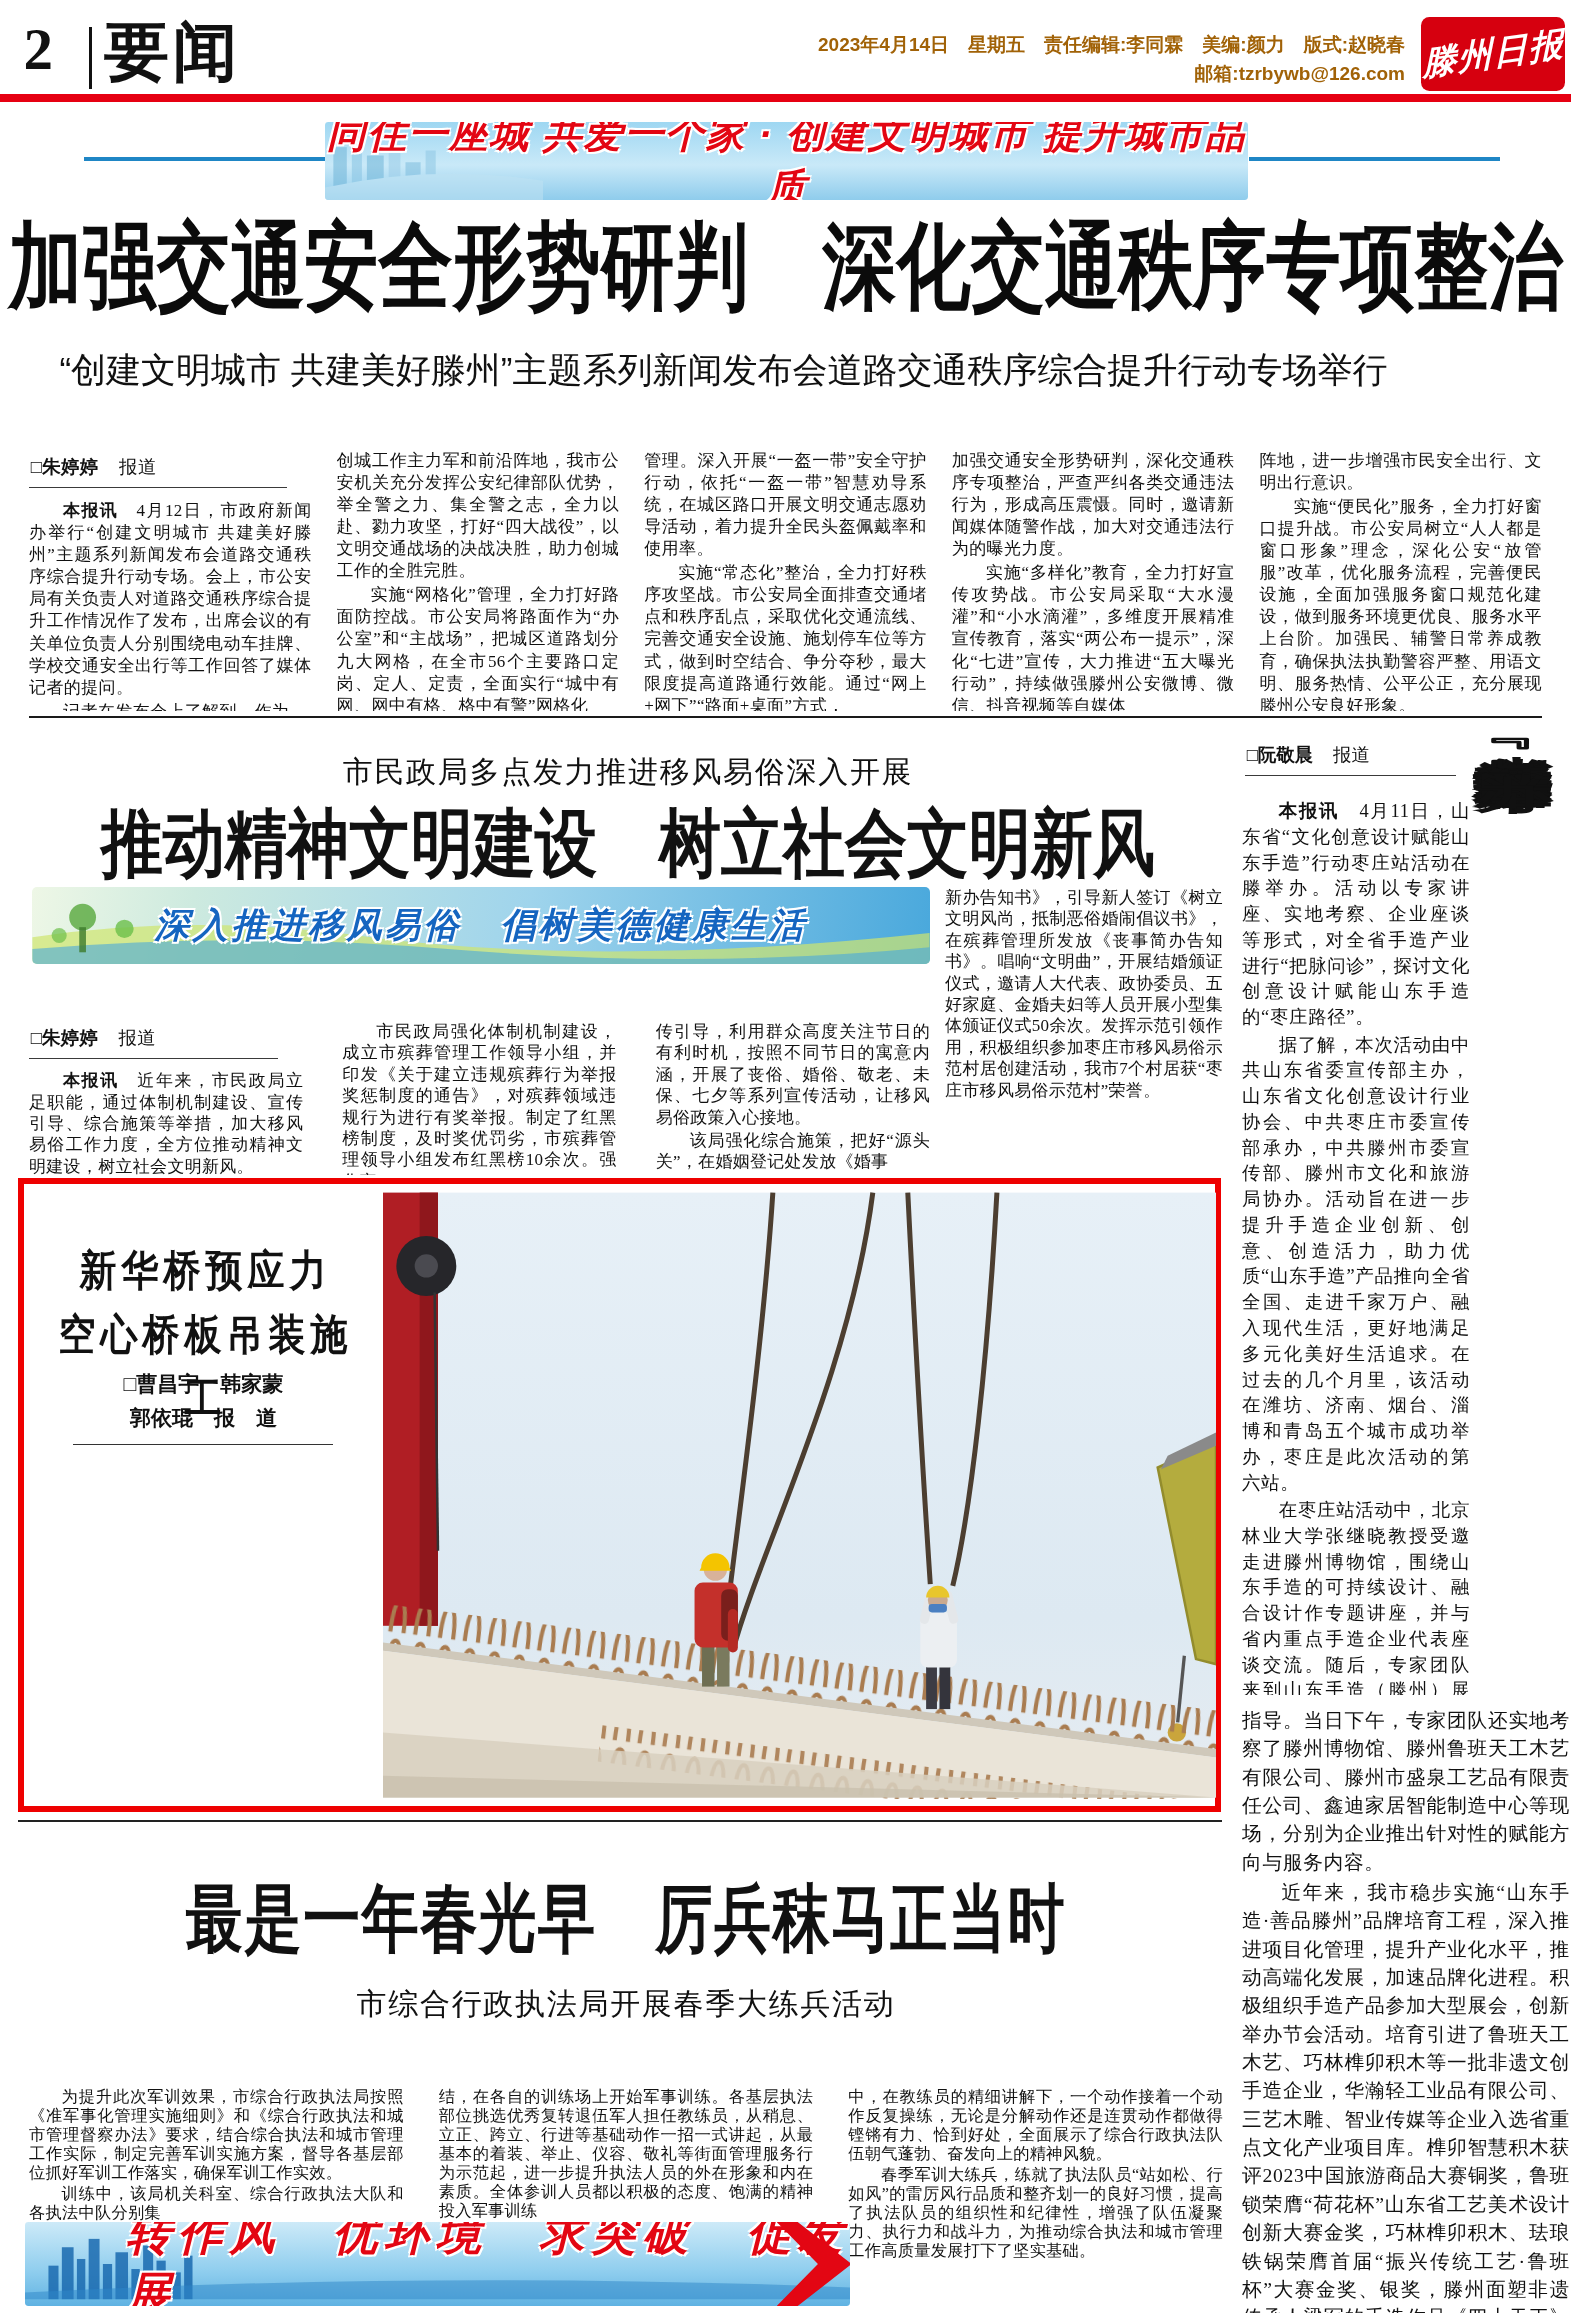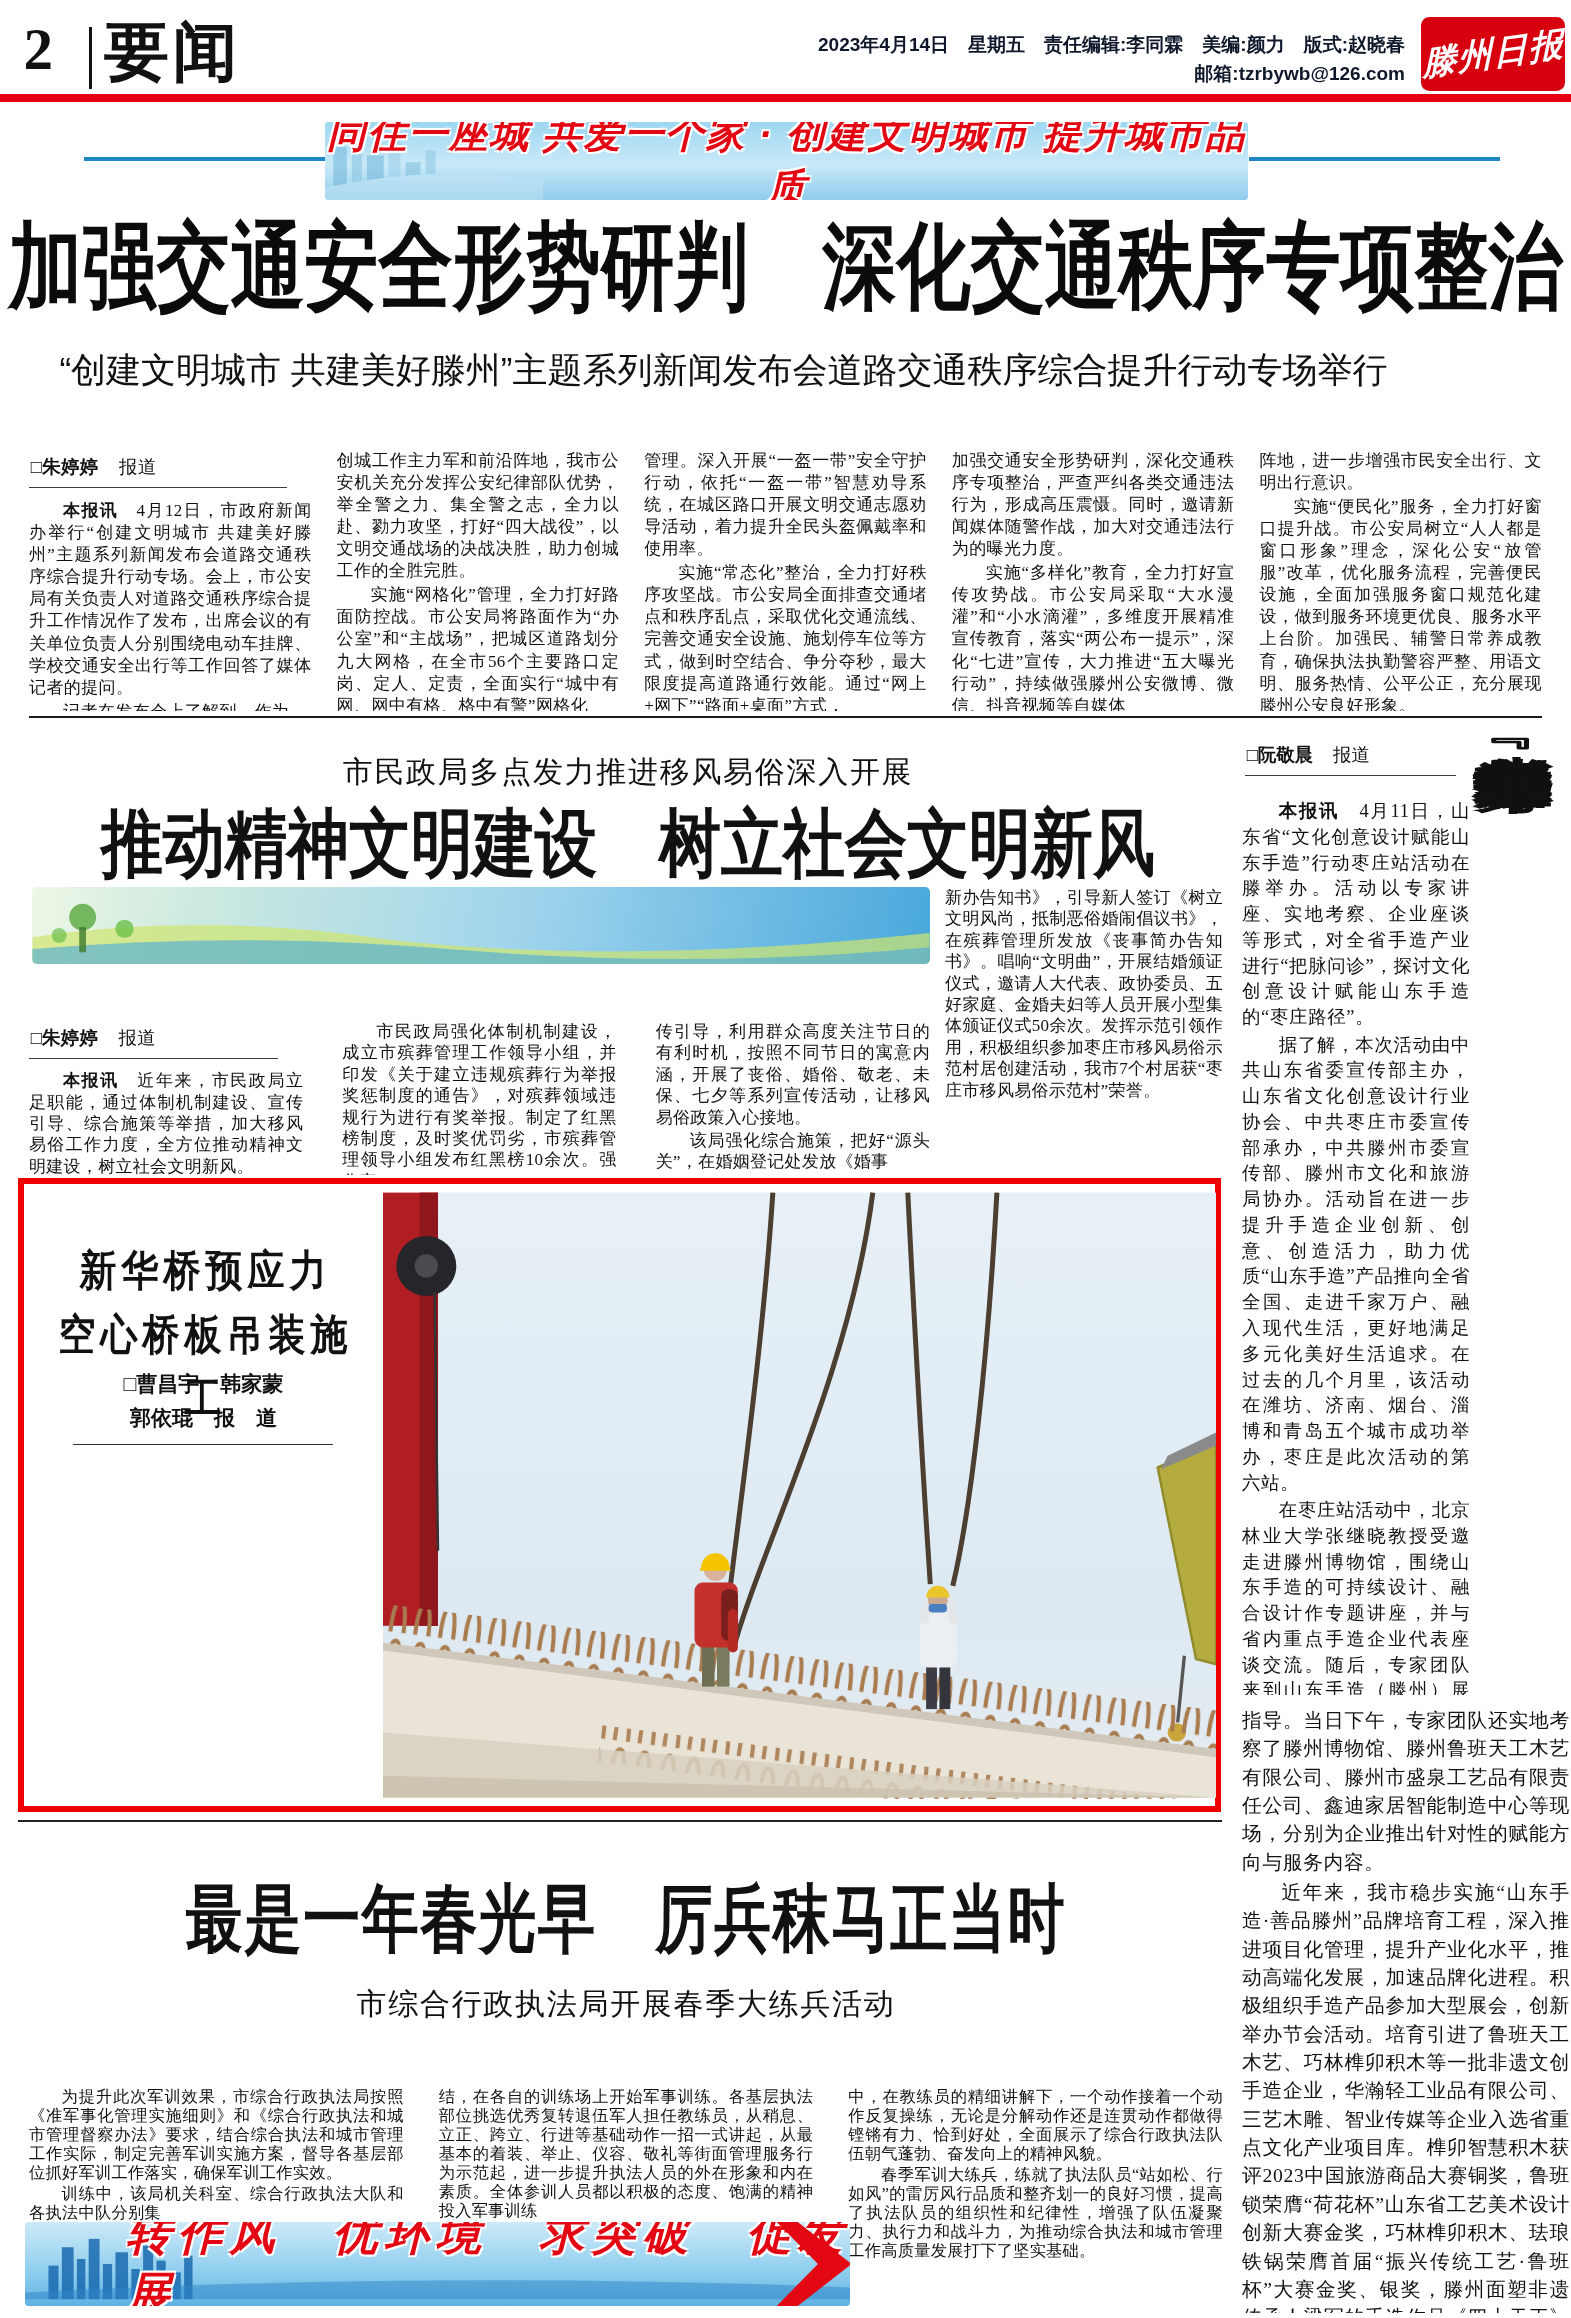--- a/index.html
+++ b/index.html
@@ -14,21 +14,21 @@
   .col{flex:1;overflow:hidden;margin-top:44px;}
   .byline{font-family:"Liberation Sans",sans-serif;font-size:18.4px;padding:5px 0 8.4px 1.7px;
           border-bottom:1.7px solid #3a3a3a;margin:0 25px 11.7px 0;}
   .byline .nm{font-weight:700;}
   .byline .lb{margin-left:15px;}
   
   .pagenum{left:23.5px;top:15px;font-size:59px;font-weight:700;font-family:"Liberation Serif",serif;}
   .hdr-div{left:89px;top:27px;width:2.5px;height:62px;background:#111;}
   .section-title{left:104px;top:8.4px;font-size:65px;font-weight:900;font-family:"Liberation Sans",sans-serif;letter-spacing:3.4px;}
   .dateblock{right:166px;top:30px;text-align:right;font-family:"Liberation Sans",sans-serif;
-             font-size:19px;font-weight:600;line-height:1.55;color:#0f172a;}
+             font-size:19px;font-weight:600;line-height:1.55;color:#a16207;}
   .logo{left:1421px;top:17px;width:144px;height:74px;background:#d6000f;border-radius:8.4px;
         display:flex;align-items:center;justify-content:center;overflow:hidden;}
   .logo span{color:#fff;font-style:italic;font-weight:700;font-size:34px;transform:rotate(-8deg) skewX(-6deg);
              font-family:"Liberation Serif",serif;letter-spacing:1.7px;}
   .red-rule{left:0;top:94px;width:1571px;height:7.5px;background:#e60012;}
   
   .blue-line{top:157px;height:4.2px;background:#1f86c5;}
   .banner1{left:325px;top:122px;width:923px;height:78px;border-radius:3.4px;
            background:linear-gradient(180deg,#9ed7f2 0%,#c9e9f8 55%,#8fccec 100%);
            display:flex;align-items:center;justify-content:center;overflow:hidden;}
@@ -170,20 +170,21 @@
 
   <div class="abs banner2">
     <svg width="898" height="77" viewBox="0 0 1072 92">
       <path d="M0 92 L0 60 Q200 30 420 62 Q700 95 1072 55 L1072 92 Z" fill="#cfe66e" opacity="0.7"></path>
       <path d="M0 92 L0 74 Q260 52 520 76 Q800 98 1072 72 L1072 92 Z" fill="#49a8dc" opacity="0.6"></path>
       <circle cx="60" cy="36" r="16" fill="#58a83c" opacity="0.8"></circle>
       <rect x="56" y="48" width="8" height="30" fill="#3c7a2a" opacity="0.8"></rect>
       <circle cx="110" cy="50" r="11" fill="#6cbf4a" opacity="0.8"></circle>
       <circle cx="32" cy="58" r="9" fill="#6cbf4a" opacity="0.7"></circle>
     </svg>
+    <span>深入推进移风易俗　倡树美德健康生活</span>
   </div>
 
   <div class="abs art2-col4 a2txt">
       <p class="para noindent">新办告知书》，引导新人签订《树立文明风尚，抵制恶俗婚闹倡议书》，在殡葬管理所发放《丧事简办告知书》。唱响“文明曲”，开展结婚颁证仪式，邀请人大代表、政协委员、五好家庭、金婚夫妇等人员开展小型集体颁证仪式50余次。发挥示范引领作用，积极组织参加枣庄市移风易俗示范村居创建活动，我市7个村居获“枣庄市移风易俗示范村”荣誉。</p>
     </div>
 
   <div class="abs cols art2-cols a2txt">
     <div class="col">
       <div class="byline">
         <span class="nm">□朱婷婷</span>

